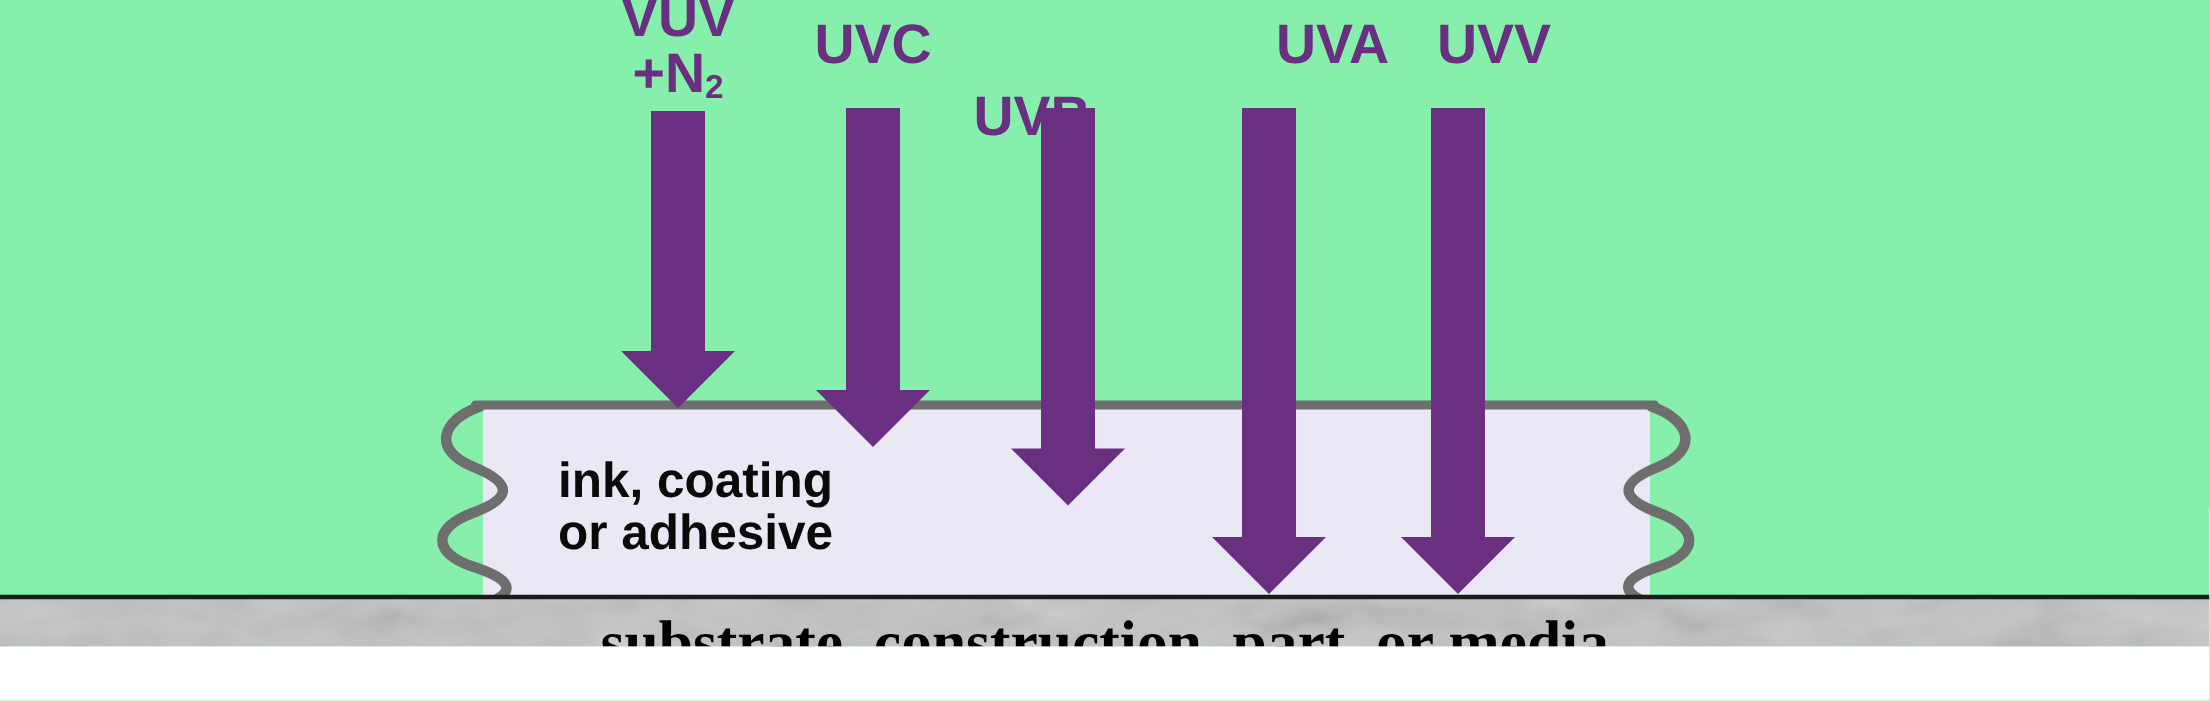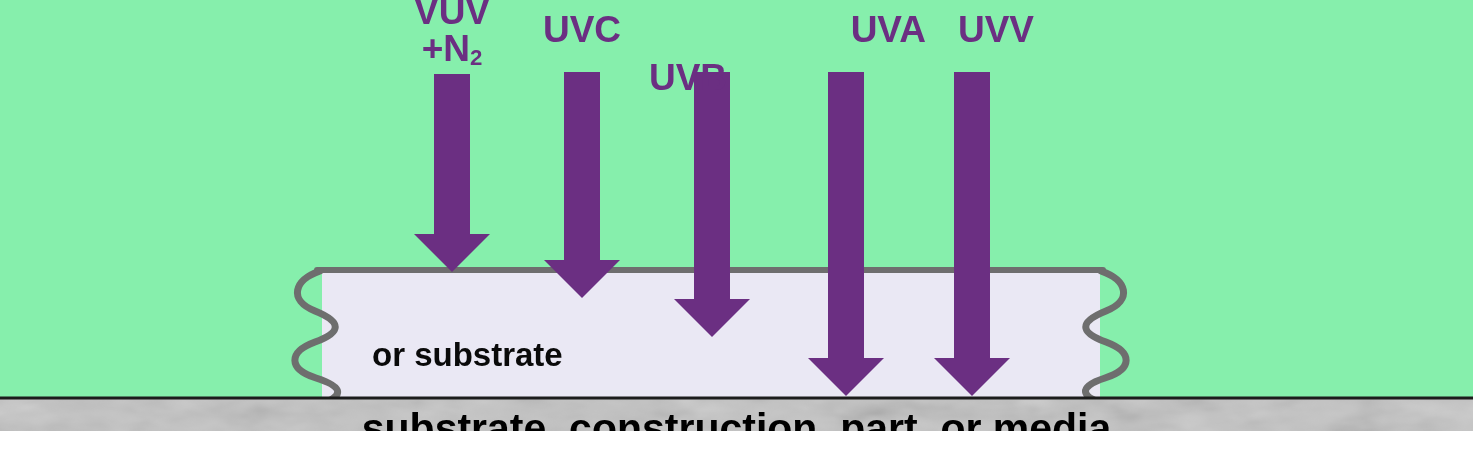--- a/index.html
+++ b/index.html
@@ -87,19 +87,19 @@
 
   <div class="overlay arrow-label" style="left: 502px; top: 11px;">UVC</div>
 
   <div class="overlay arrow-label" style="left: 608px; top: 11px; margin-top: 48px;">UVB</div>
 
   <div class="overlay arrow-label" style="left: 766px; top: 11px; text-align: right;">UVA</div>
 
   <div class="overlay arrow-label" style="left: 916px; top: 11px;">UVV</div>
 
   <div class="overlay layer-label" style="left: 372px; top: 302px;">
-    <br>
-    <span>or substrate</span>
+    <span>ink, coating</span><br>
+    <span>or adhesive</span>
   </div>
 
-  <div class="overlay substrate-label" style="top: 407px;">substrate, construction, part, or media</div>
+  <div class="overlay substrate-label" style="top: 407px; font-family: Liberation Serif, serif;">substrate, construction, part, or media</div>
 
 </div>
 
 </body></html>

